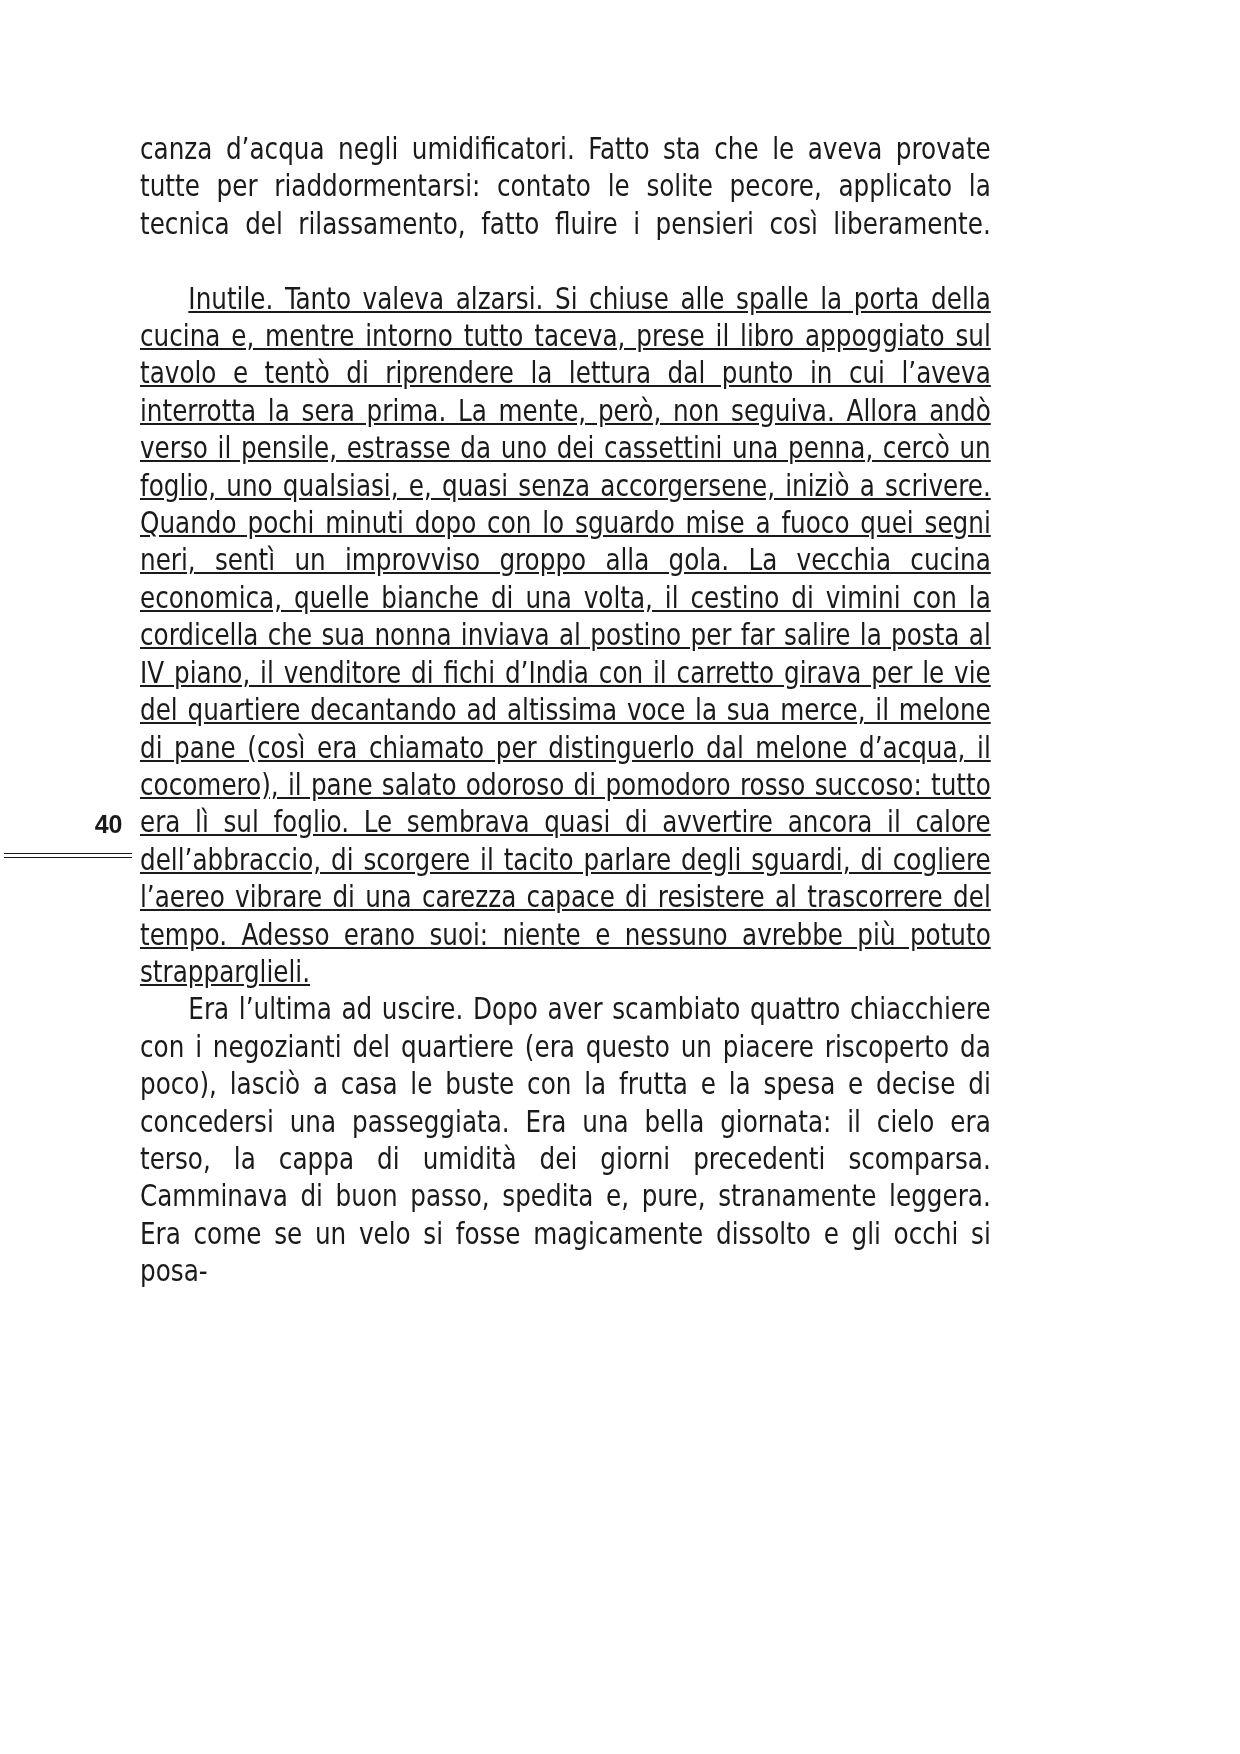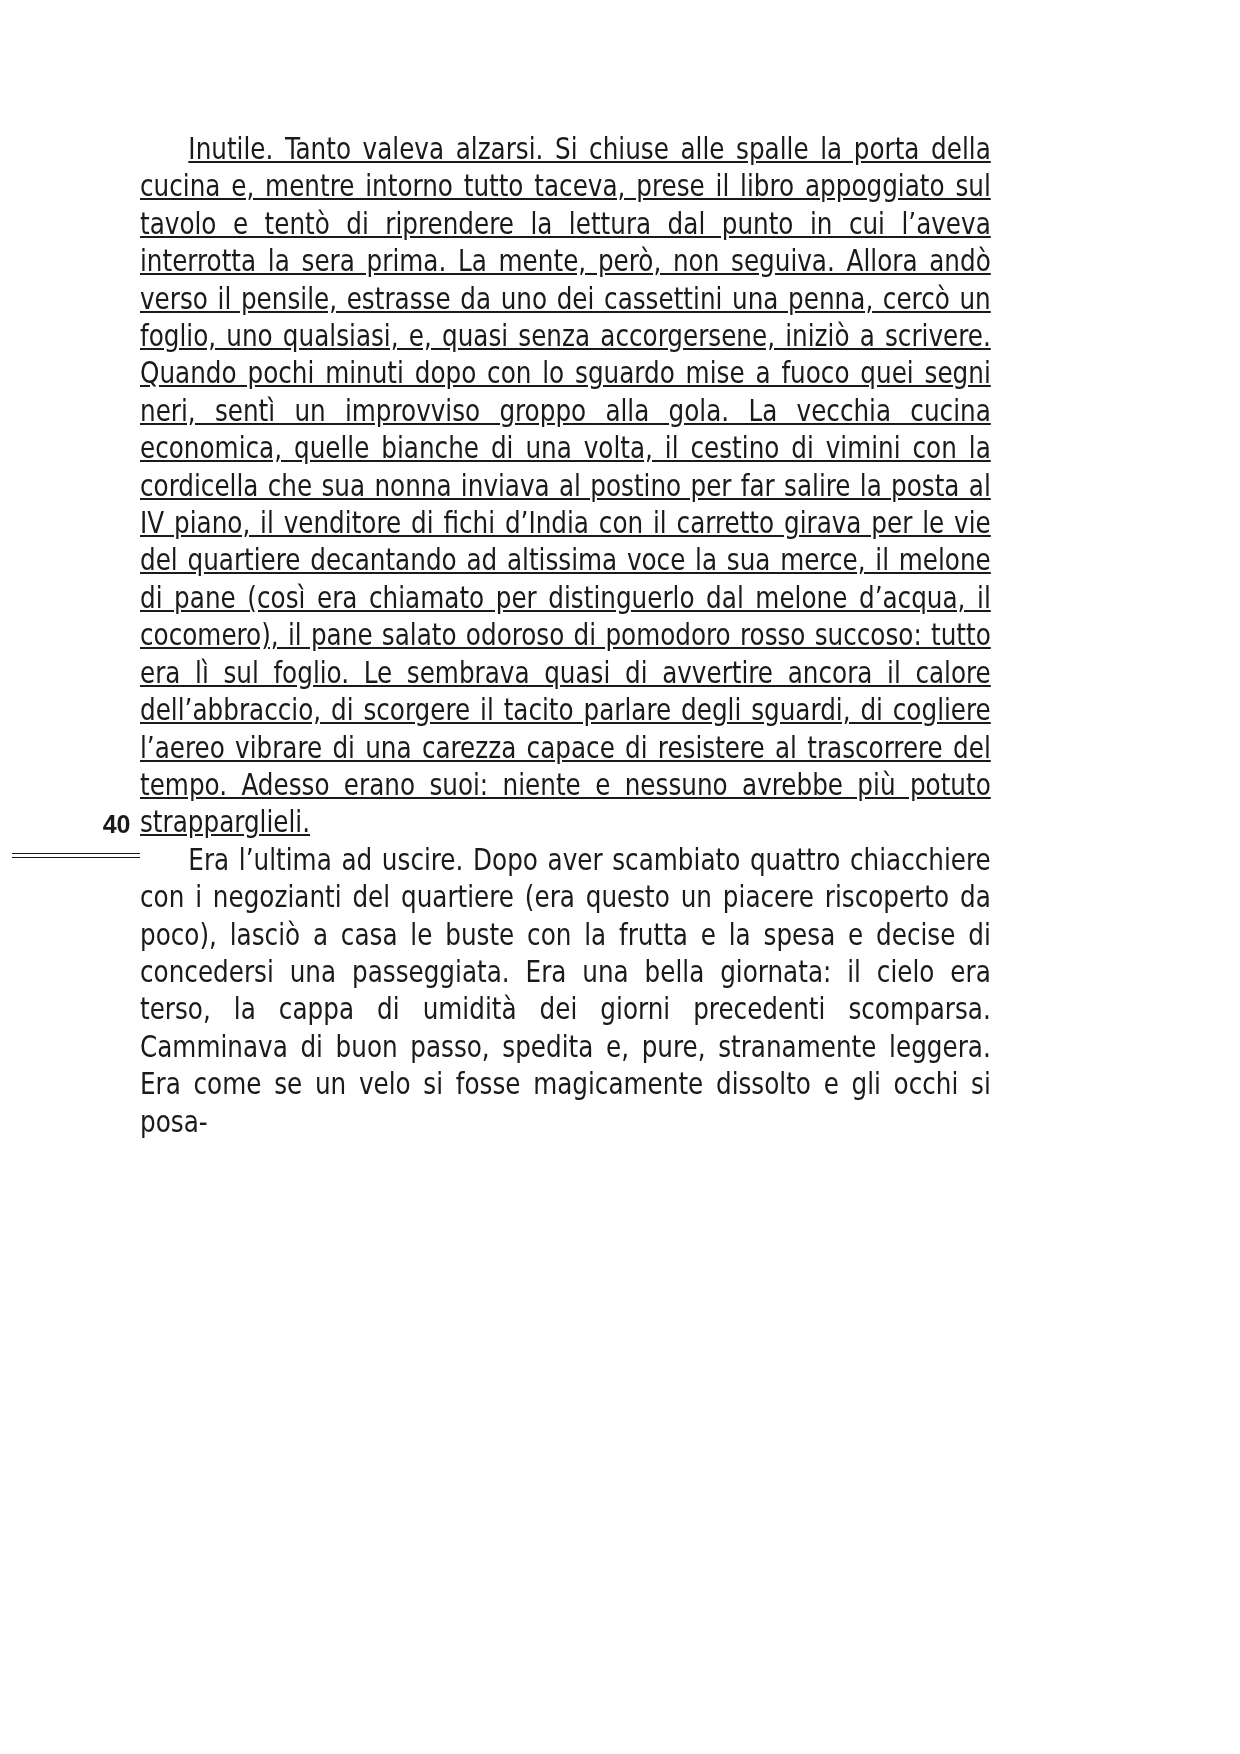--- a/index.html
+++ b/index.html
@@ -13,21 +13,21 @@
     width: 1240px;
     height: 1754px;
     background: #ffffff;
     overflow: hidden;
     font-family: "DejaVu Sans", "Liberation Sans", sans-serif;
   }
 
   
   .folio-block {
     position: absolute;
-    left: 12px;
+    left: 4px;
     top: 812px;
     width: 128px;
     height: 46px;
   }
   .folio-number {
     position: absolute;
     right: 10px;
     top: 0;
     font-family: "Liberation Sans", "DejaVu Sans", sans-serif;
     font-size: 25px;
@@ -88,20 +88,23 @@
 <body>
 
 <div class="page">
 
   <div class="folio-block">
     <div class="folio-number">40</div>
     <div class="folio-rule"></div>
   </div>
 
   <div class="text-column">
+    <p class="para continues" style="text-indent: 0px;">
+      <span class="squeeze" style="text-align: justify; text-indent: 0px; text-align-last: justify;">canza d’acqua negli umidificatori. Fatto sta che le aveva provate tutte per riaddormentarsi: contato le solite pecore, applicato la tecnica del rilassamento, fatto fluire i pensieri così liberamente.</span>
+    </p>
     <p class="para" style="text-indent: 0px; text-decoration: underline;">
       <span class="squeeze" style="text-align: justify; text-indent: 52px;">Inutile. Tanto valeva alzarsi. Si chiuse alle spalle la porta della cucina e, mentre intorno tutto taceva, prese il libro appoggiato sul tavolo e tentò di riprendere la lettura dal punto in cui l’aveva interrotta la sera prima. La mente, però, non seguiva. Allora andò verso il pensile, estrasse da uno dei cassettini una penna, cercò un foglio, uno qualsiasi, e, quasi senza accorgersene, iniziò a scrivere. Quando pochi minuti dopo con lo sguardo mise a fuoco quei segni neri, sentì un improvviso groppo alla gola. La vecchia cucina economica, quelle bianche di una volta, il cestino di vimini con la cordicella che sua nonna inviava al postino per far salire la posta al IV piano, il venditore di fichi d’India con il carretto girava per le vie del quartiere decantando ad altissima voce la sua merce, il melone di pane (così era chiamato per distinguerlo dal melone d’acqua, il cocomero), il pane salato odoroso di pomodoro rosso succoso: tutto era lì sul foglio. Le sembrava quasi di avvertire ancora il calore dell’abbraccio, di scorgere il tacito parlare degli sguardi, di cogliere l’aereo vibrare di una carezza capace di resistere al trascorrere del tempo. Adesso erano suoi: niente e nessuno avrebbe più potuto strapparglieli.</span>
     </p>
     <p class="para continues" style="text-indent: 0px;">
       <span class="squeeze" style="text-align: justify; text-indent: 52px; text-align-last: justify;">Era l’ultima ad uscire. Dopo aver scambiato quattro chiacchiere con i negozianti del quartiere (era questo un piacere riscoperto da poco), lasciò a casa le buste con la frutta e la spesa e decise di concedersi una passeggiata. Era una bella giornata: il cielo era terso, la cappa di umidità dei giorni precedenti scomparsa. Camminava di buon passo, spedita e, pure, stranamente leggera. Era come se un velo si fosse magicamente dissolto e gli occhi si posa-</span>
     </p>
   </div>
 
 </div>
 

